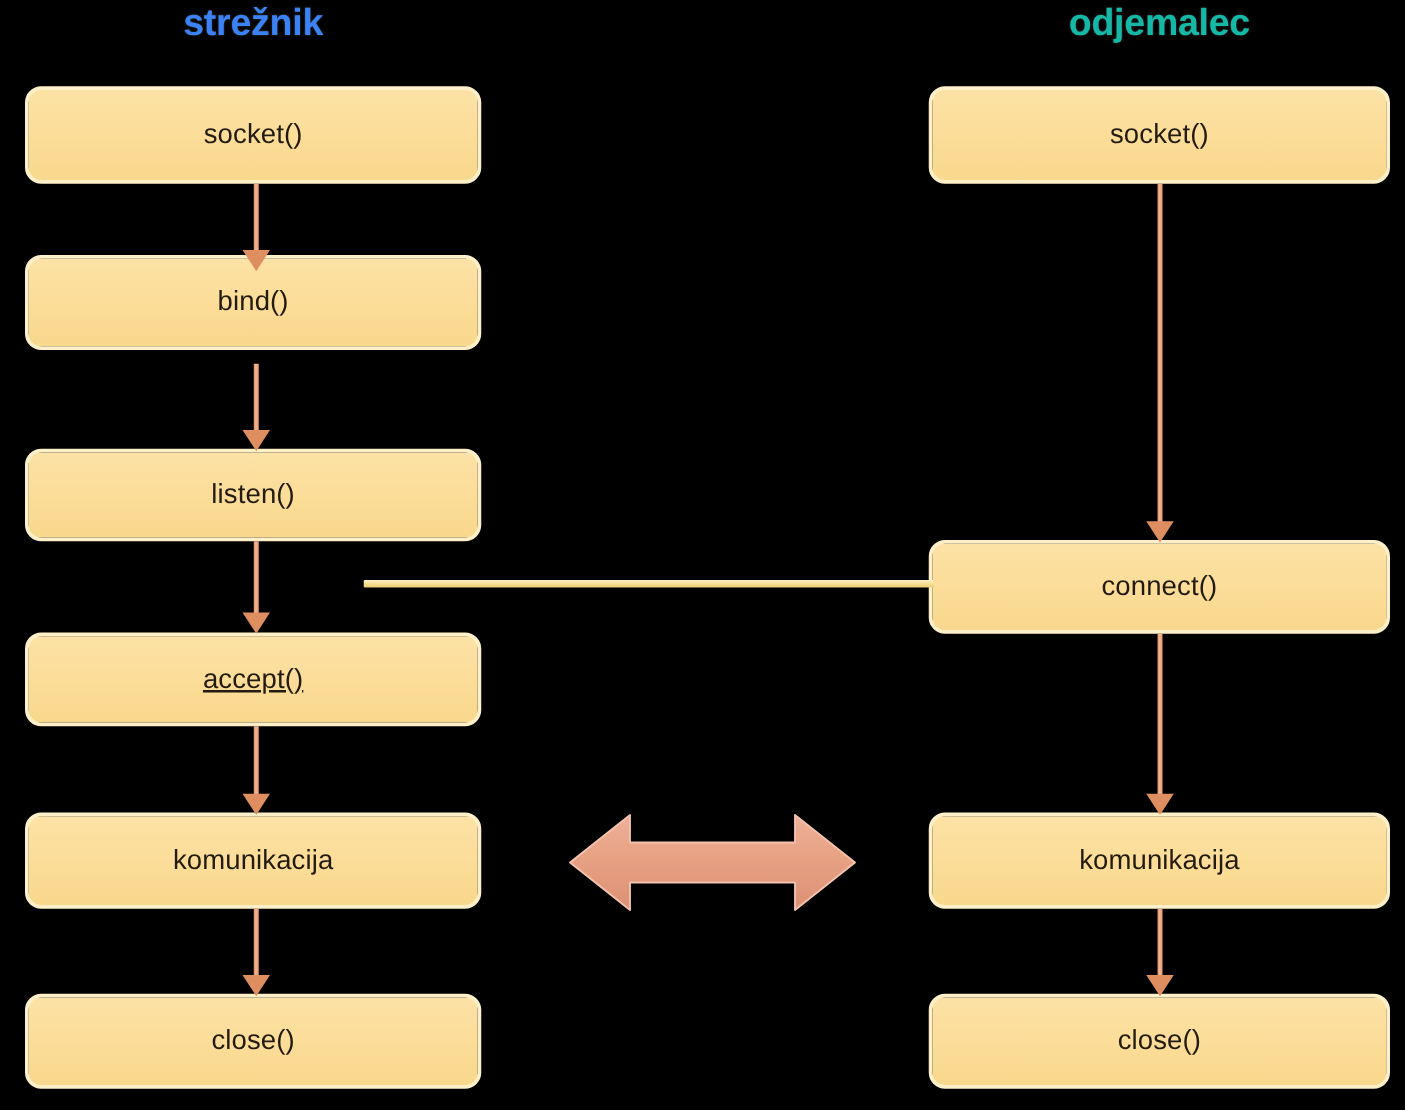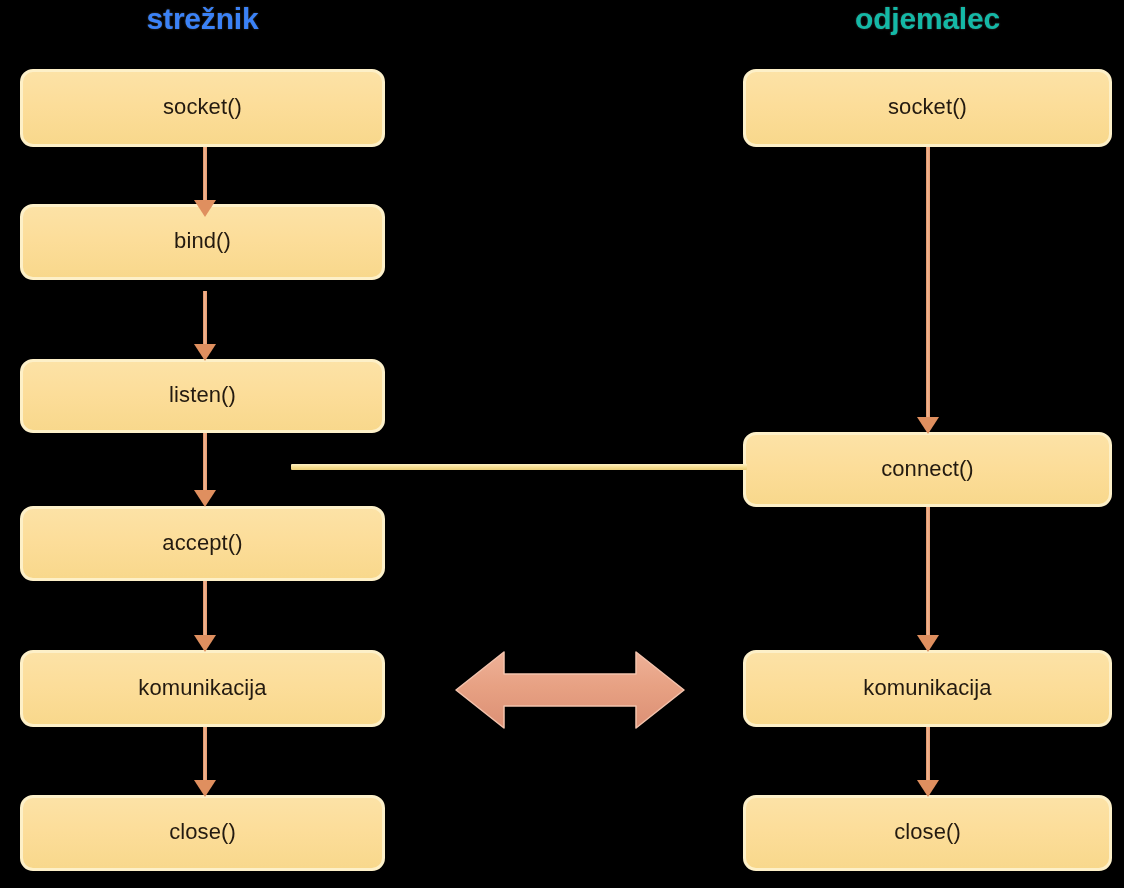--- a/index.html
+++ b/index.html
@@ -116,21 +116,21 @@
   </div>
 
   <div class="node" style="left:20px; top:204px; width:365px; height:76px;">
     <span class="node-label">bind()</span>
   </div>
 
   <div class="node" style="left:20px; top:359px; width:365px; height:74px;">
     <span class="node-label">listen()</span>
   </div>
 
-  <div class="node" style="left:20px; top:506px; width:365px; height:75px;">
+  <div class="node" style="left:20px; top:506px; width:365px; height:75px;text-decoration:underline;">
     <span class="node-label">accept()</span>
   </div>
 
   <div class="node" style="left:20px; top:650px; width:365px; height:77px;">
     <span class="node-label">komunikacija</span>
   </div>
 
   <div class="node" style="left:20px; top:795px; width:365px; height:76px;">
     <span class="node-label">close()</span>
   </div>

